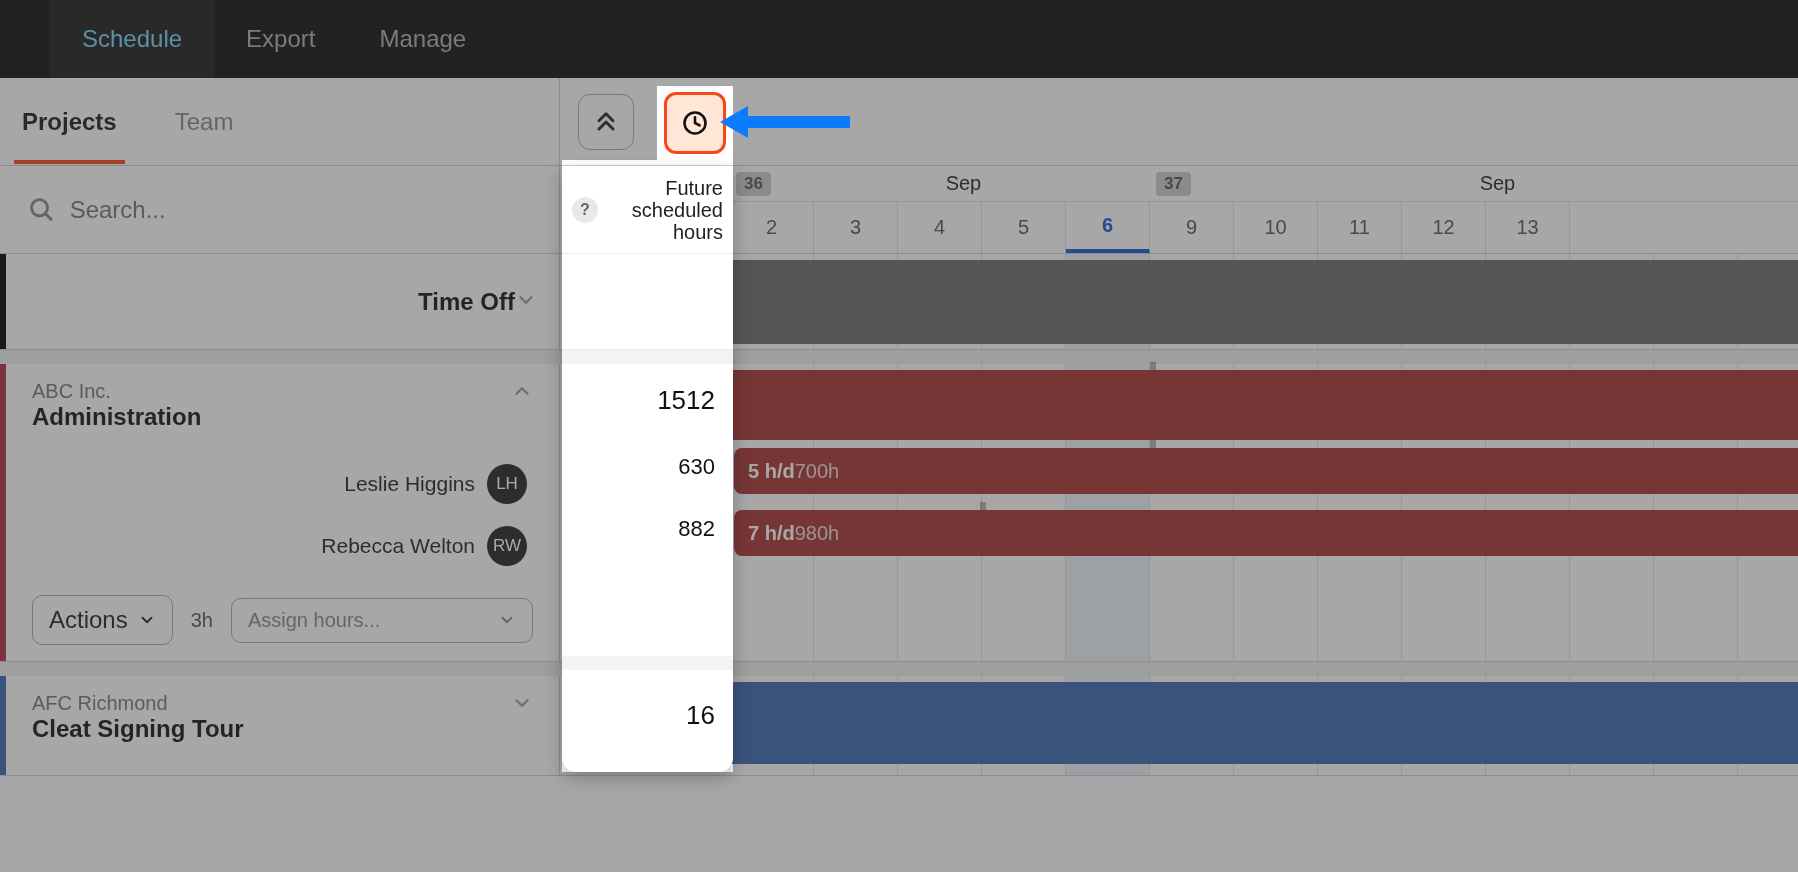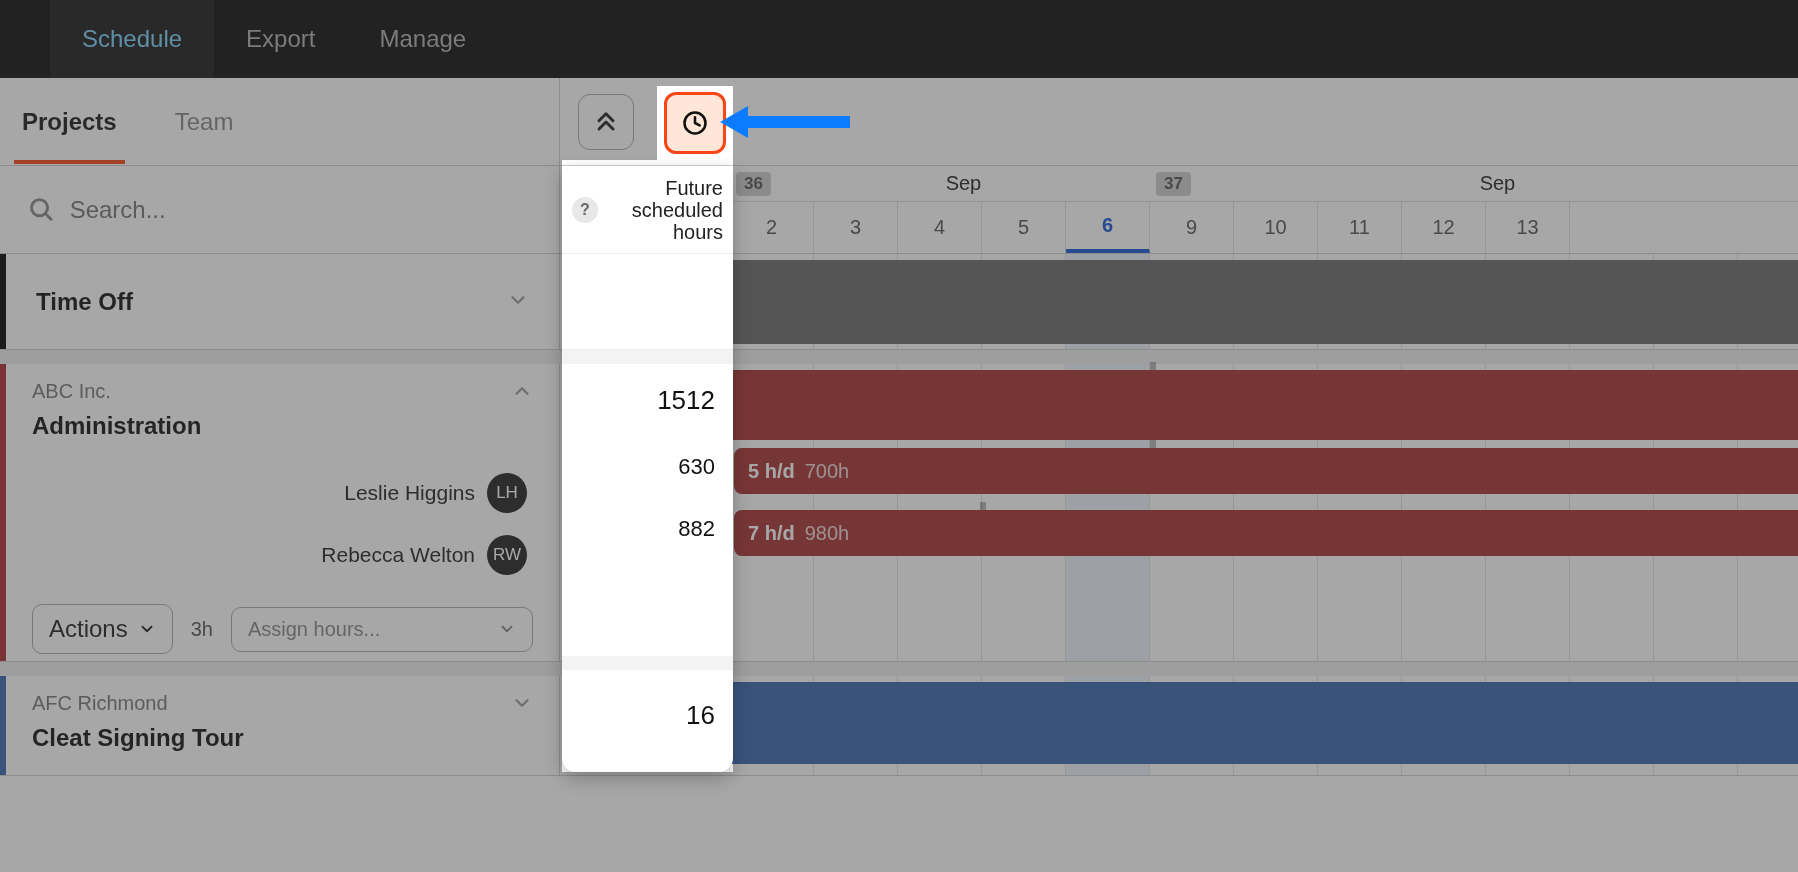--- a/index.html
+++ b/index.html
@@ -38,47 +38,47 @@
     .day-cell { width: 84px; text-align: center; font-size: 20px; color: #555; display: flex; align-items: center; justify-content: center; border-right: 1px solid #e0e0e0; position: relative; }
     .day-cell.today { color: #1558d6; font-weight: 600; border-bottom: 4px solid #1558d6; }
 
     .body { position: relative; }
     .row { display: flex; border-bottom: 1px solid #d0d0d0; position: relative; }
     .row-left { width: 560px; border-right: 1px solid #d0d0d0; display: flex; flex-direction: column; }
     .row-hours { width: 170px; border-right: 1px solid #eee; background: #fff; display: flex; flex-direction: column; }
     .row-timeline { flex: 1; position: relative; }
 
     .time-off-row { height: 96px; }
-    .time-off-left { display: flex; align-items: center; padding: 0 30px; justify-content: space-between; border-left: 6px solid #000; height: 100%; }
+    .time-off-left { display: flex; align-items: center; padding: 0 22px; justify-content: flex-end; border-left: 6px solid #000; height: 100%; }
     .time-off-label { font-size: 24px; font-weight: 700; color: #111; }
 
     .gap-row { height: 14px; background: #eee; }
 
     .project-row { }
     .project-left { padding: 16px 26px 0 26px; border-left: 6px solid #b02a37; height: 100%; display: flex; flex-direction: column; }
     .client-name { font-size: 20px; color: #777; }
-    .project-title { font-size: 24px; font-weight: 700; color: #111; margin-top: 9px; }
+    .project-title { font-size: 24px; font-weight: 700; color: #111; margin-top: 0; }
     .chev { color: #999; }
     .project-header { display: flex; align-items: flex-start; justify-content: space-between; }
 
     .people-list { margin-top: 22px; }
     .person-item { display: flex; align-items: center; justify-content: flex-end; padding-right: 6px; gap: 12px; height: 62px; }
     .person-name { font-size: 21px; color: #222; }
     .avatar { width: 40px; height: 40px; border-radius: 50%; background: #222; color: #fff; display: flex; align-items: center; justify-content: center; font-size: 17px; font-weight: 500; }
 
     .actions-row { display: flex; align-items: center; gap: 18px; margin-top: 18px; margin-bottom: 14px; }
     .actions-btn { border: 1px solid #aaa; border-radius: 10px; padding: 10px 16px; font-size: 24px; color: #222; display: flex; align-items: center; gap: 10px; cursor: pointer; background: #fff; }
     .quota { font-size: 20px; color: #555; }
     .assign-select { flex: 1; border: 1px solid #aaa; border-radius: 10px; padding: 10px 16px; font-size: 20px; color: #888; display: flex; align-items: center; justify-content: space-between; cursor: pointer; background: #fff; }
 
     .hours-cell { flex: 1; display: flex; justify-content: flex-end; align-items: center; padding-right: 18px; }
     .hours-val { font-size: 26px; color: #111; }
     .hours-val.sm { font-size: 22px; }
 
-    .bar { position: absolute; left: 0; right: 0; height: 52px; border-radius: 8px 0 0 8px; display: flex; align-items: center; padding-left: 14px; gap: 10px; color: #fff; font-size: 20px; }
+    .bar { position: absolute; left: 0; right: 0; height: 52px; border-radius: 8px 0 0 8px; display: flex; align-items: center; padding-left: 14px; color: #fff; font-size: 20px; }
     .bar.red { background: #a83232; }
     .bar.darkgray { background: #6b6b6b; border-radius: 0; }
     .bar.full-red { background: #a83232; border-radius: 0; }
     .bar.blue { background: #3a66b0; border-radius: 0; }
     .bar .rate { font-weight: 700; }
     .bar .total { opacity: .8; }
 
     .timeline-bg { position: absolute; inset: 0; display: flex; }
     .timeline-col { width: 84px; border-right: 1px solid #e0e0e0; }
     .timeline-col.today { background: rgba(21,88,214,.08); }

